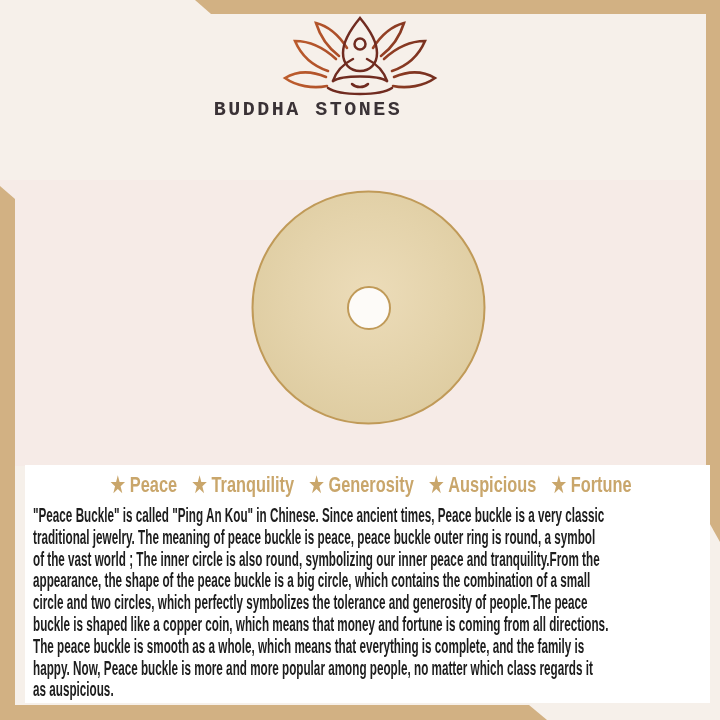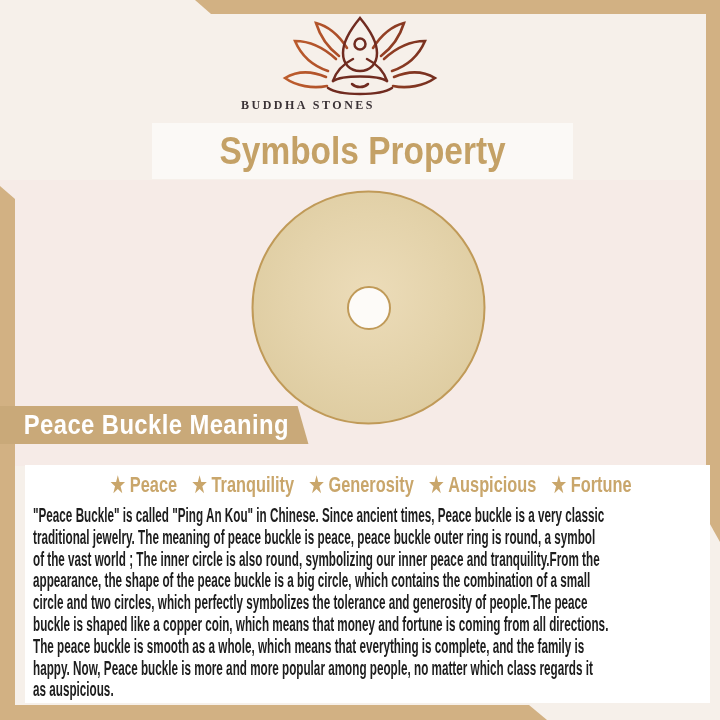--- a/index.html
+++ b/index.html
@@ -9,21 +9,21 @@
     font-family:"Liberation Sans", sans-serif;
   }
   
   .pink-section{position:absolute;left:0;top:180px;width:720px;height:286px;background:#f6ebe7;}
   
   .frame{position:absolute;left:0;top:0;width:720px;height:720px;pointer-events:none;}
   
   .logo{position:absolute;left:270px;top:14px;width:180px;height:82px;}
   .brand-name{
     position:absolute;left:0;top:98px;width:616px;text-align:center;
-    font-family:Liberation Serif, serif;font-size:12px;font-weight:700;
+    font-family:Liberation Mono, monospace;font-size:20px;font-weight:700;
     letter-spacing:2.5px;color:#3a3236;
   }
   
   .title-band{
     position:absolute;left:152px;top:123px;width:421px;height:56px;
     background:#fbf9f6;display:flex;align-items:center;justify-content:center;
   }
   .title-band .title{
     font-size:38px;font-weight:700;color:#c4a166;white-space:nowrap;
     transform:scaleX(0.88);transform-origin:center;
@@ -98,39 +98,33 @@
       <path d="M83,45 C73,50 66,58 63,67"></path>
       <path d="M97,45 C107,50 114,58 117,67"></path>
       <path d="M63,67 C72,61 108,61 117,67"></path>
       <path d="M58,74 C70,82 110,82 122,74"></path>
       <path d="M82,70 C86,74 94,74 98,70"></path>
     </g>
   </svg>
 
   <div class="brand-name">BUDDHA STONES</div>
 
-  <div class="title-band">
-    <div class="title">Symbols Property</div>
-  </div>
 
   <svg class="disc" viewBox="0 0 235 235">
     <defs>
       <radialGradient id="discfill" cx="50%" cy="44%" r="62%">
         <stop offset="0" stop-color="#ecdcb9"></stop>
         <stop offset="0.55" stop-color="#e4d3ab"></stop>
         <stop offset="1" stop-color="#ddcb9f"></stop>
       </radialGradient>
     </defs>
     <circle cx="117.5" cy="117.5" r="116" fill="url(#discfill)" stroke="#c09a58" stroke-width="2"></circle>
     <circle cx="118" cy="118" r="21" fill="#fdfbf8" stroke="#c09a58" stroke-width="2"></circle>
   </svg>
 
-  <div class="banner">
-    <div class="banner-label">Peace Buckle Meaning</div>
-  </div>
 
   <div class="panel">
     <div class="star-row">
       <span class="star-item"><span class="star-glyph">★</span><span>Peace</span></span>
       <span class="star-item"><span class="star-glyph">★</span><span>Tranquility</span></span>
       <span class="star-item"><span class="star-glyph">★</span><span>Generosity</span></span>
       <span class="star-item"><span class="star-glyph">★</span><span>Auspicious</span></span>
       <span class="star-item"><span class="star-glyph">★</span><span>Fortune</span></span>
     </div>
     <div class="meaning">

